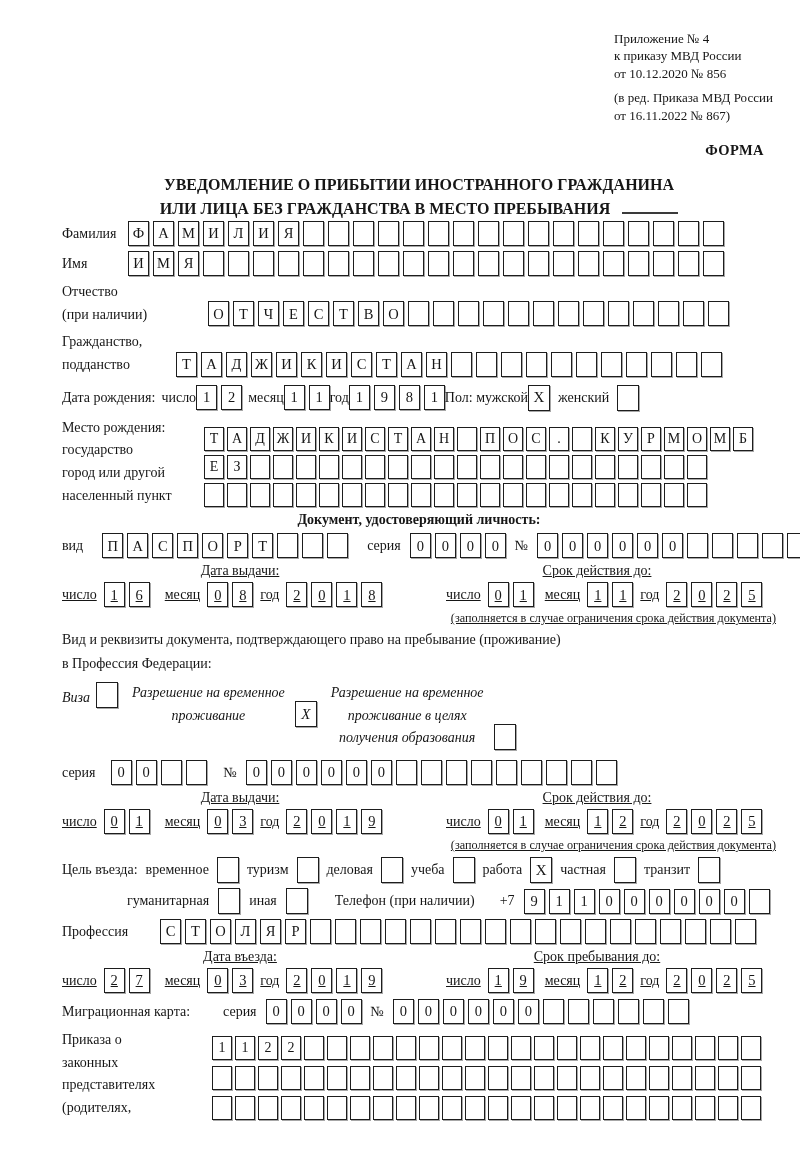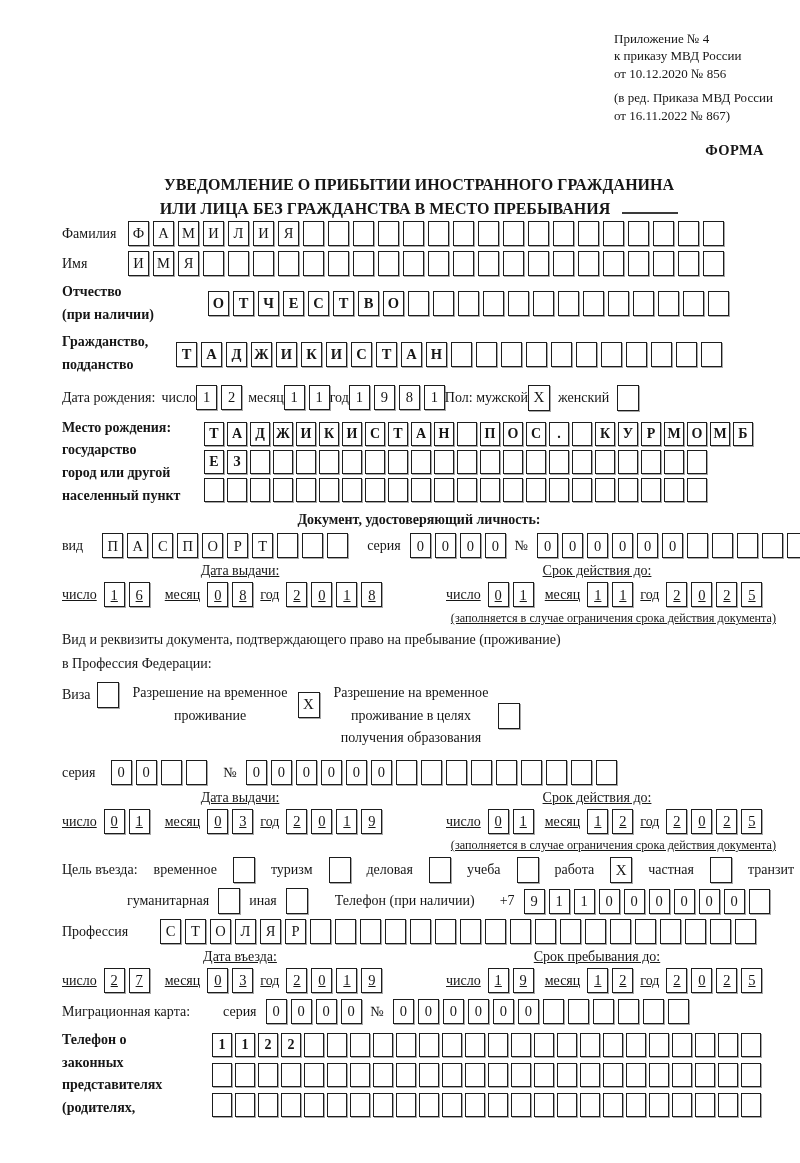--- a/index.html
+++ b/index.html
@@ -12,21 +12,21 @@
   
   .ref { margin-left:552px; font-size:13px; line-height:1.34; }
   .ref .gap { margin-top:7px; }
   .forma { text-align:right; font-weight:bold; font-size:14.5px; margin:18px 12px 0 0; letter-spacing:0.4px; }
   
   .title { text-align:center; font-weight:bold; font-size:16px; line-height:1.5; margin-top:14px; }
   .uline { display:inline-block; width:56px; border-bottom:2.2px solid #3a3a3a; height:0.85em; margin-left:12px; }
   .sec-head { font-weight:bold; font-size:14.4px; margin-top:22px; margin-bottom:14px; white-space:nowrap; letter-spacing:0.1px; }
   
   .row { display:flex; align-items:center; margin-bottom:5px; }
-  .row.top { align-items:center;font-weight:bold; }
+  .row.top { align-items:flex-end; }
   .flabel { font-size:14px; flex:0 0 auto; }
   .lline { font-size:14px; line-height:1.62; }
   .cellrow { display:flex; gap:4px; flex-wrap:nowrap; }
   .cell {
     width:21px; height:25px; flex:0 0 auto; background:#fff;
     border:1.6px solid #1d1d1d; box-shadow:1px 1px 0 rgba(60,60,60,0.45);
     display:flex; align-items:center; justify-content:center;
     font-size:14.5px; line-height:1;
   }
   .tight { gap:3px; }
@@ -40,21 +40,21 @@
   
   .dates { display:flex; margin:2px 0 2px;text-decoration:underline; }
   .dcol-l { width:356px; flex:0 0 356px; }
   .dcol-r { flex:1; }
   .dhead { text-align:center; font-size:14px; margin-bottom:3px; }
   .drow { display:flex; align-items:center; gap:7px; font-size:14px; }
   .dnote { font-size:12.2px; text-align:right; margin-top:4px; white-space:nowrap; }
   .center-head { text-align:center; font-weight:bold; font-size:14px; margin:2px 0 5px; }
   .intro { font-size:14px; line-height:1.7; }
   .opts { display:flex; align-items:flex-start; margin:6px 0 10px; }
-  .opt { display:flex; align-items:center; gap:10px; }
+  .opt { display:flex; align-items:flex-end; gap:10px;font-style:italic; }
   .opt-label { font-size:14px; line-height:1.45; }
   .opt-label.centered { text-align:center; }
 </style>
 </head>
 <body>
 
 <div class="page">
 
   <div class="ref">
     <div>Приложение № 4</div>
@@ -485,21 +485,21 @@
             <span class="cell">2</span>
             <span class="cell">0</span>
             <span class="cell">2</span>
             <span class="cell">5</span>
           </span>
       </div>
       <div class="dnote">(заполняется в случае ограничения срока действия документа)</div>
     </div>
   </div>
 
-  <div class="row" style="gap:16px; margin-top:4px;">
+  <div class="row" style="gap:8px; margin-top:4px;">
     <span class="flabel">Цель въезда:</span>
     <span class="flabel">временное</span>
     <span class="cb"></span>
     <span class="flabel">туризм</span>
     <span class="cb"></span>
     <span class="flabel">деловая</span>
     <span class="cb"></span>
     <span class="flabel">учеба</span>
     <span class="cb"></span>
     <span class="flabel">работа</span>
@@ -629,21 +629,21 @@
         <span class="cell"></span>
         <span class="cell"></span>
         <span class="cell"></span>
         <span class="cell"></span>
         <span class="cell"></span>
       </span>
   </div>
 
   <div class="row top" style="margin-top:4px">
     <span style="flex:0 0 150px">
-        <span class="lline" style="display: block;">Телефон о</span>
+        <span class="lline" style="display: block;">Приказа о</span>
         <span class="lline" style="display: block;">законных</span>
         <span class="lline" style="display: block;">представителях</span>
         <span class="lline" style="display: block;">(родителях,</span>
       </span>
     <span class="stack" style="gap:6px; padding-top:2px;">
       <span class="cellrow tight">
           <span class="cell">1</span>
           <span class="cell">1</span>
           <span class="cell">2</span>
           <span class="cell">2</span>

